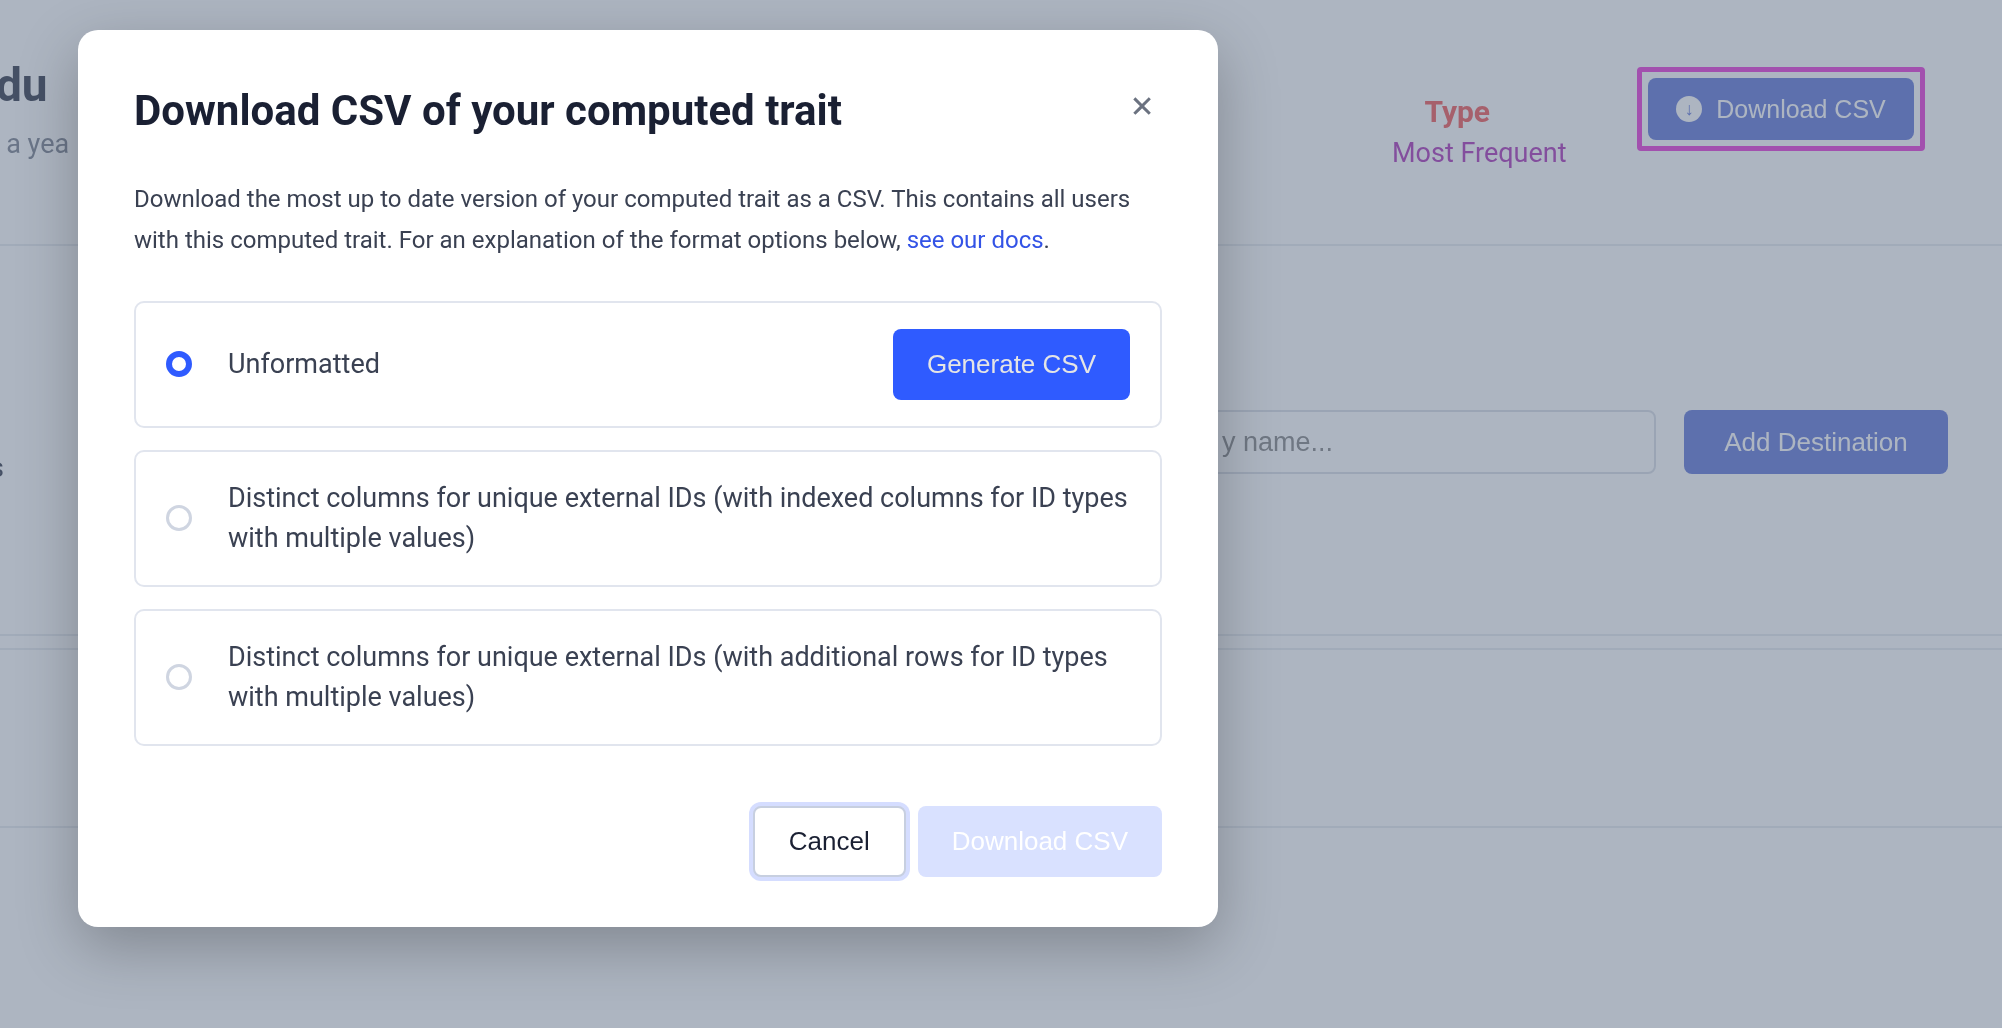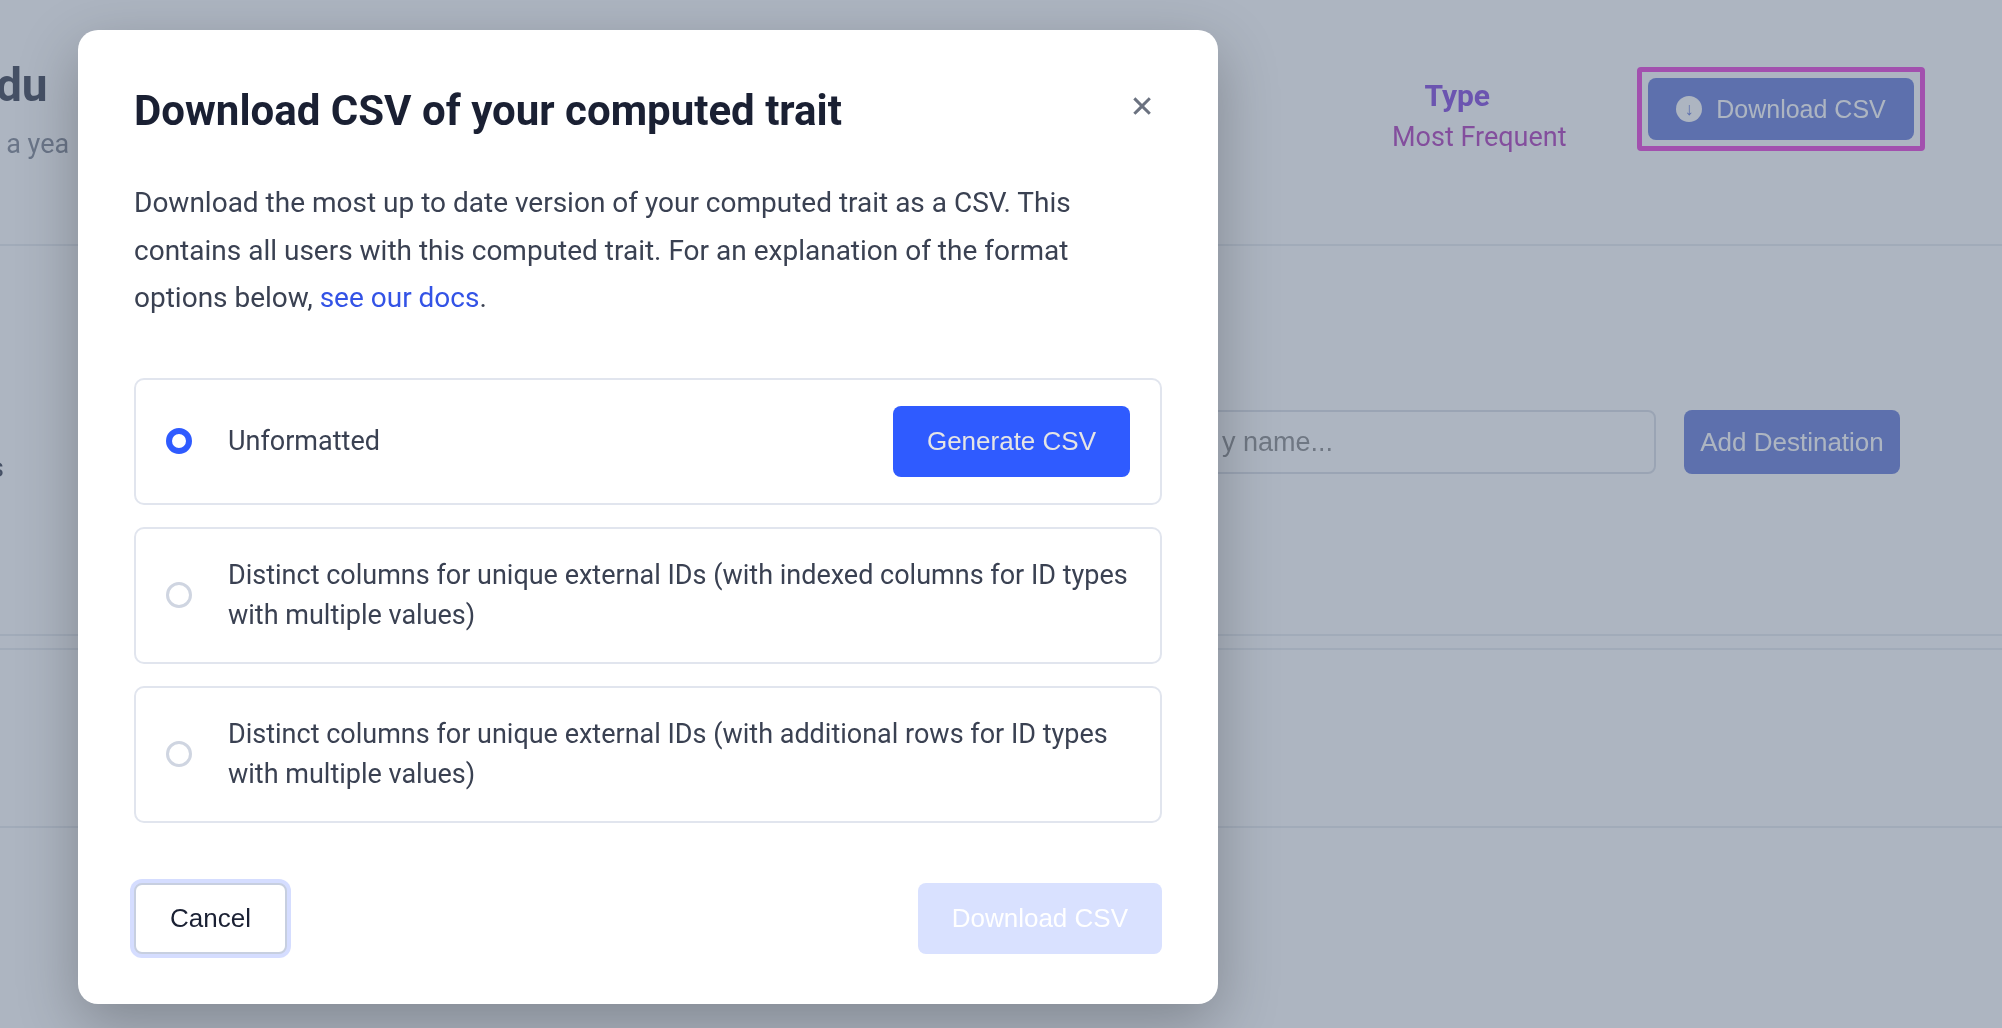--- a/index.html
+++ b/index.html
@@ -36,22 +36,23 @@
 
 .bg-type-block {
   position: absolute;
   top: 78px;
   left: 1348px;
   text-align: center;
 }
 .bg-type-label {
   font-size: 30px;
   font-weight: 700;
-  color: #6d28d9;
+  color: #ef4444;
   margin-bottom: 8px;
+  margin-top: 16px;
 }
 .bg-type-value {
   font-size: 27px;
   color: #a21caf;
   margin-left: 44px;
 }
 
 .bg-download-btn {
   position: absolute;
   top: 78px;
@@ -100,21 +101,21 @@
   font-size: 27px;
   color: #9aa3b2;
   padding: 0 20px;
   background: #fff;
 }
 
 .bg-add-dest {
   position: absolute;
   top: 410px;
   left: 1684px;
-  width: 216px;
+  width: 264px;
   height: 64px;
   background: #4f67d3;
   color: #fff;
   border: none;
   border-radius: 8px;
   font-size: 26px;
   font-weight: 500;
   cursor: pointer;
 }
 
@@ -169,24 +170,24 @@
   border: none;
   color: #6b7280;
   font-size: 30px;
   cursor: pointer;
   display: flex;
   align-items: center;
   justify-content: center;
 }
 
 .modal-desc {
-  font-size: 28px;
+  font-size: 24px;
   line-height: 1.7;
   color: #3a4152;
-  margin-bottom: 56px;
+  margin-bottom: 40px;
 }
 .modal-desc a {
   color: #3353e6;
   text-decoration: none;
 }
 
 .option-card {
   border: 2px solid #e1e5ee;
   border-radius: 10px;
   padding: 26px 30px;
@@ -223,22 +224,22 @@
   border-radius: 8px;
   font-size: 26px;
   font-weight: 500;
   padding: 20px 34px;
   cursor: pointer;
   flex-shrink: 0;
 }
 
 .modal-footer {
   display: flex;
-  justify-content: space-between;
-  gap: 36px;
+  justify-content: flex-end;
+  gap: 12px;
   margin-top: 60px;
 }
 
 .btn-cancel {
   background: #fff;
   color: #1a2033;
   border: 2px solid #c7cfe0;
   border-radius: 8px;
   font-size: 26px;
   font-weight: 500;

